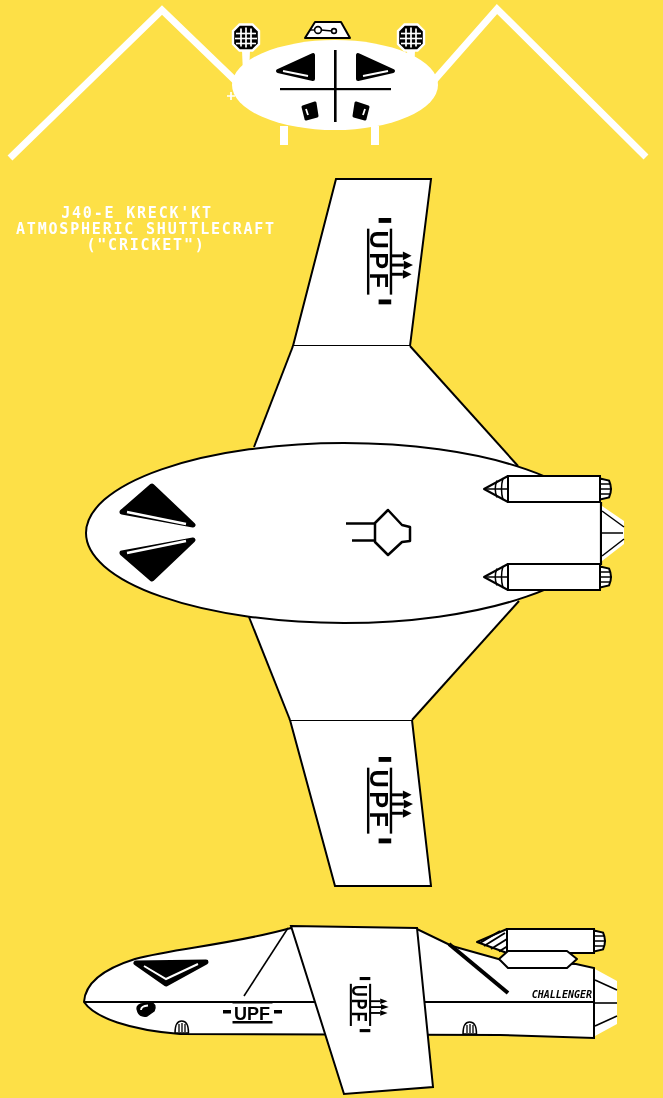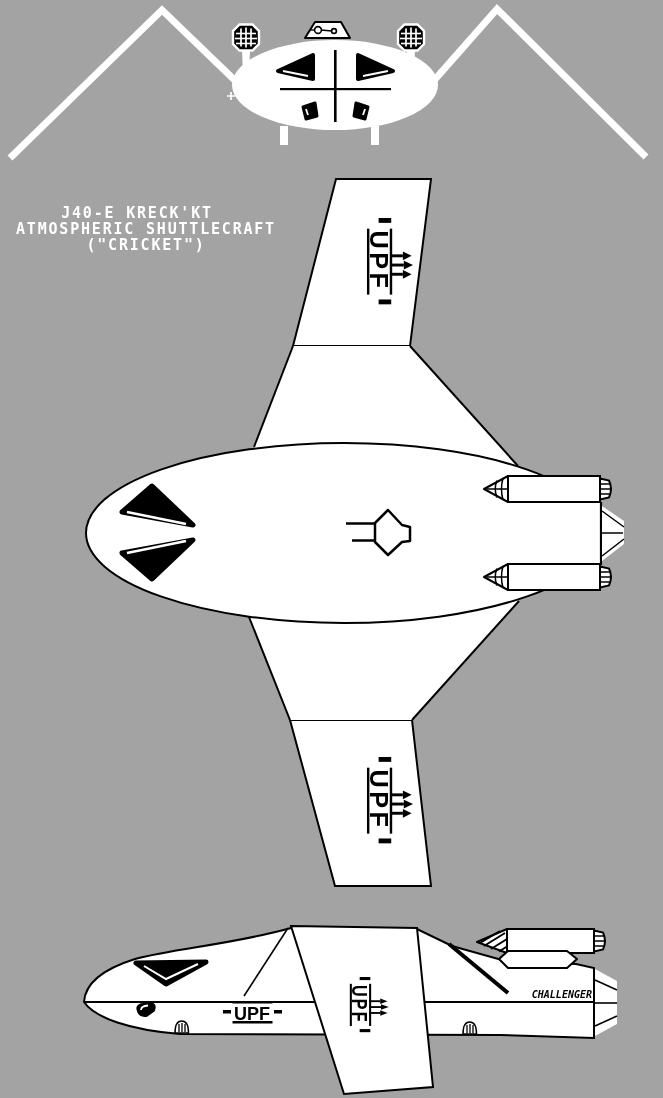--- a/index.html
+++ b/index.html
@@ -1,16 +1,16 @@
 <!DOCTYPE html>
 <html><head>
 <meta charset="utf-8">
 <style>
   html,body{margin:0;padding:0;background:#000;}
-  .stage{position:relative;width:663px;height:1098px;background:#a3a3a3;overflow:hidden;}
+  .stage{position:relative;width:663px;height:1098px;background:#fde047;overflow:hidden;}
   svg{display:block;}
   text{font-family:"Liberation Sans",sans-serif;}
   .pixfont{font-family:"DejaVu Sans Mono",monospace;font-weight:bold;}
   .namefont{font-family:"DejaVu Sans Mono",monospace;font-weight:bold;font-style:italic;}
   .upffont{font-family:"Liberation Sans",sans-serif;font-weight:bold;}
 </style>
 </head>
 <body>
 
 <div class="stage">

